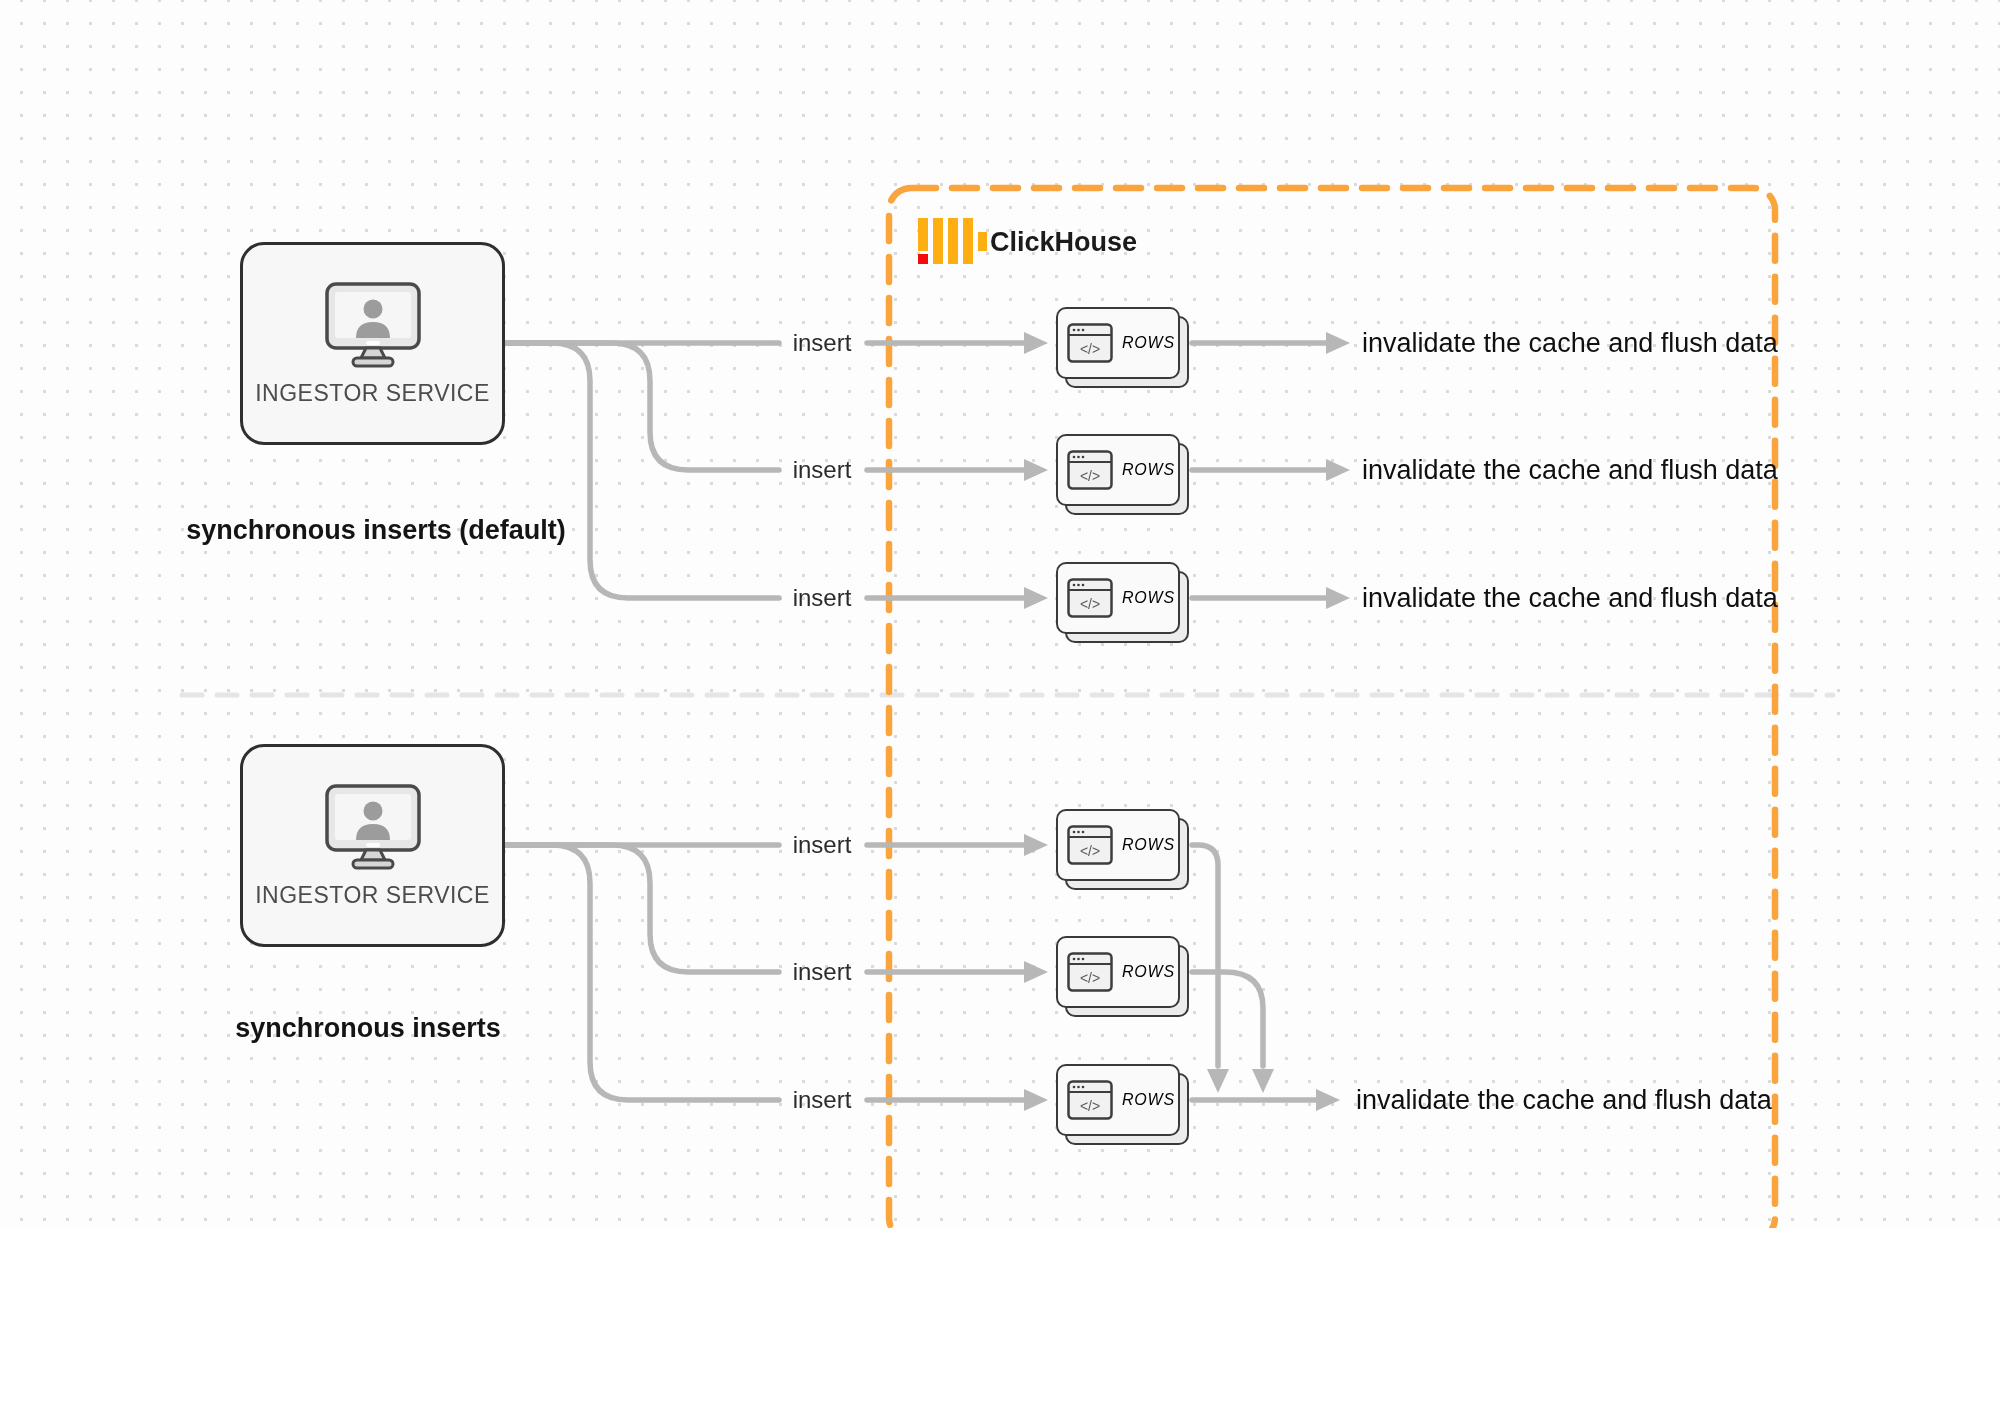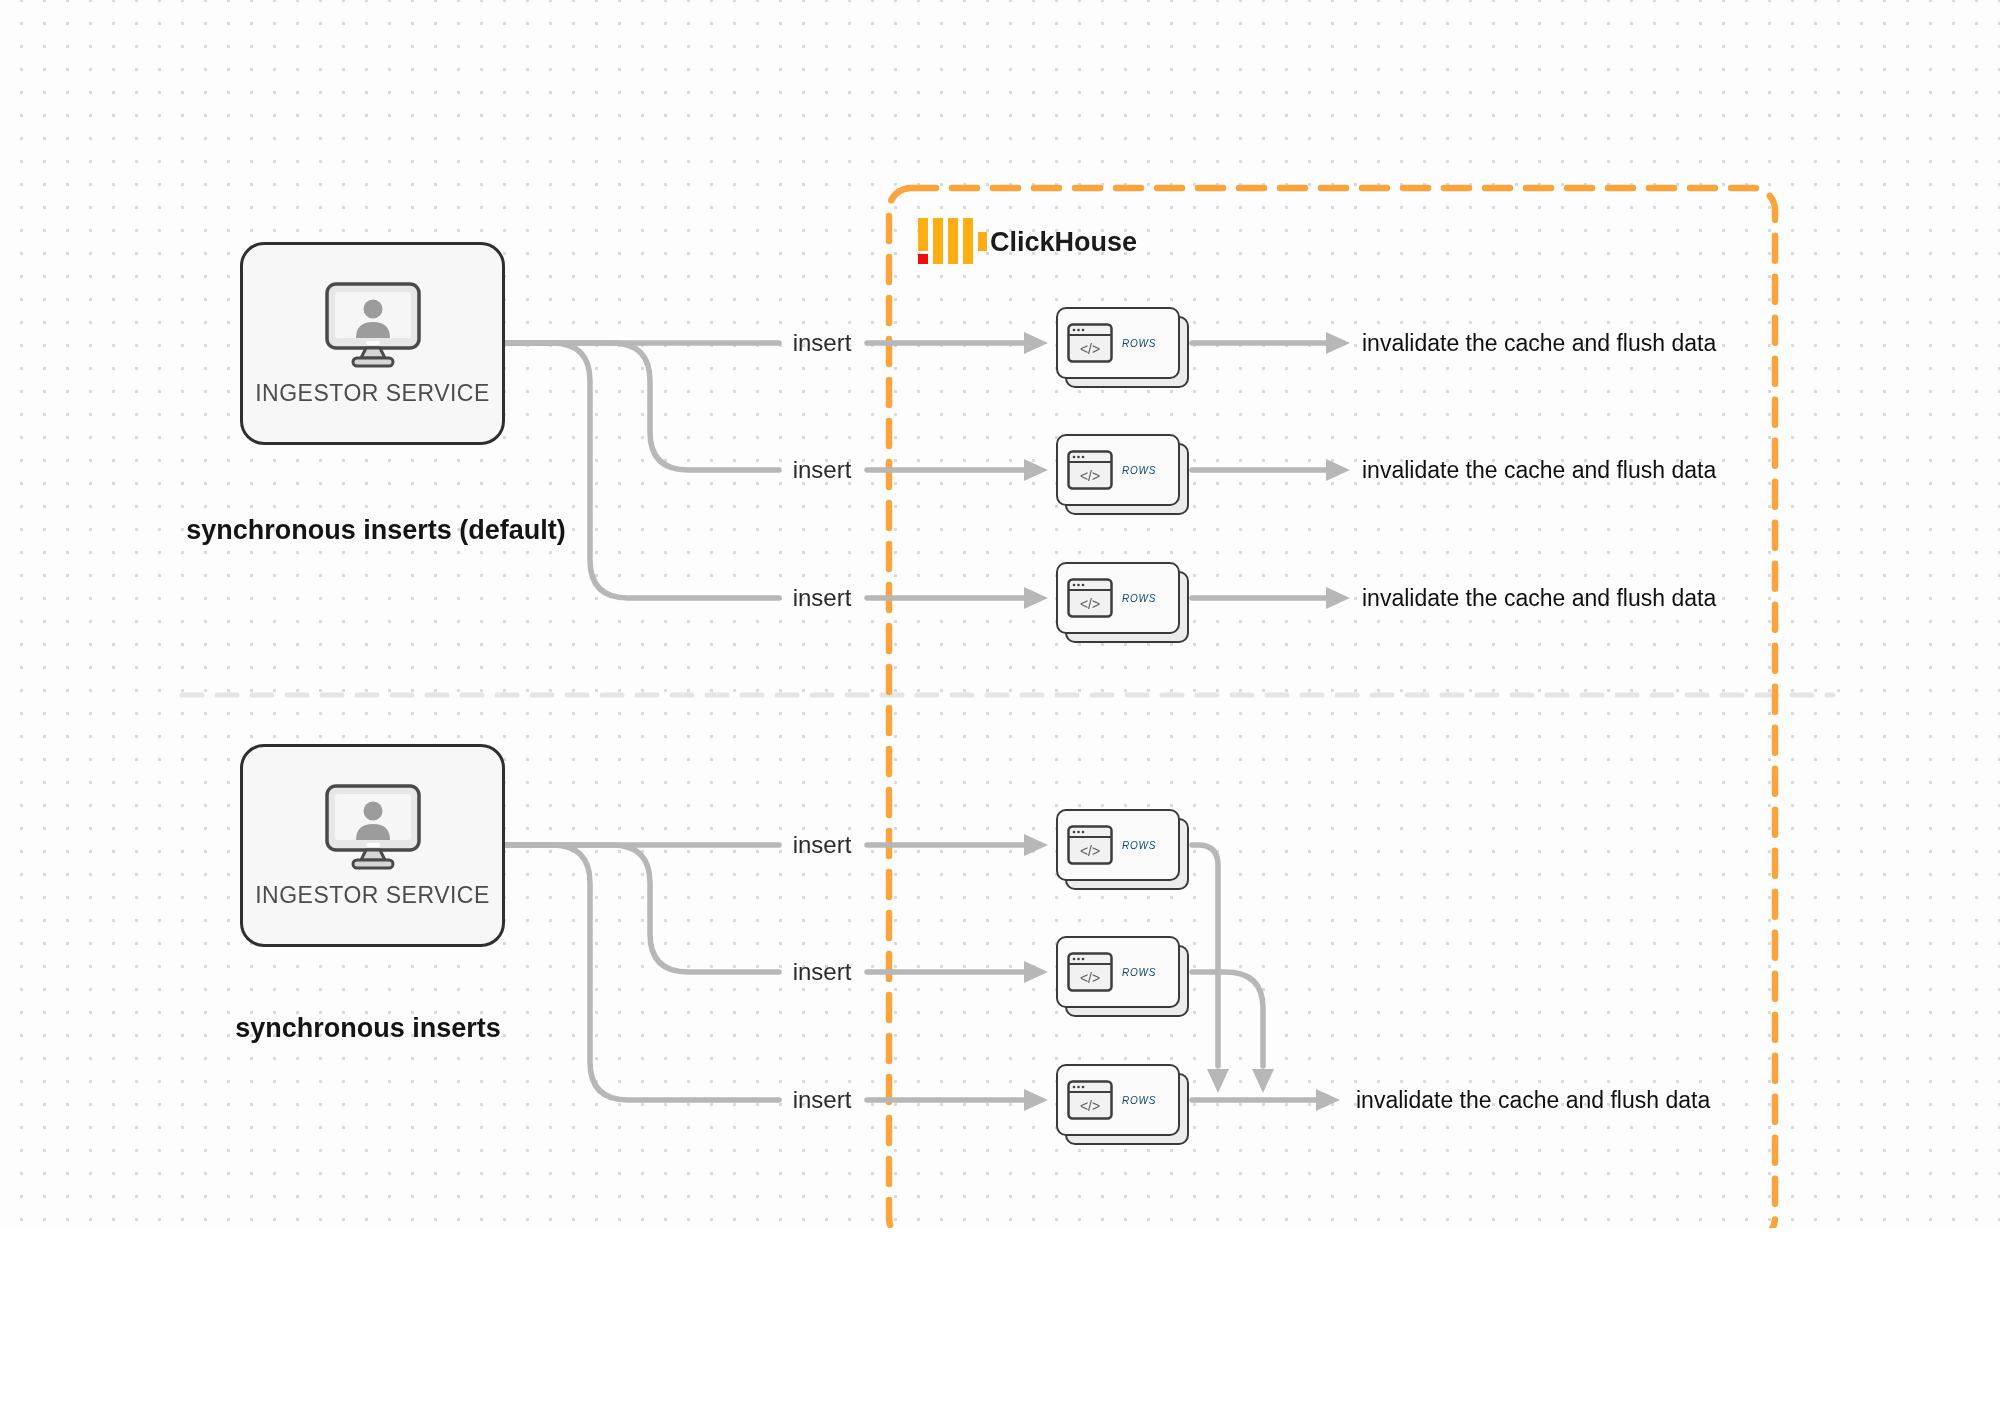--- a/index.html
+++ b/index.html
@@ -30,34 +30,34 @@
   .caption{
     position:absolute;z-index:2;transform:translate(-50%,-50%);
     font-size:27px;font-weight:700;color:#141414;white-space:nowrap;
   }
   .insert-label{
     position:absolute;z-index:2;transform:translate(-50%,-50%);
     font-size:24px;color:#2b2b2b;white-space:nowrap;
   }
   .result-label{
     position:absolute;z-index:2;transform:translateY(-50%);
-    font-size:23px;color:#101010;white-space:nowrap;
+    font-size:27px;color:#101010;white-space:nowrap;
   }
   .card{position:absolute;z-index:2;width:124px;height:72px;}
   .card-back{
     position:absolute;left:9px;top:9px;width:124px;height:72px;
     background:#ececec;border:2.5px solid #3a3a3a;border-radius:10px;box-sizing:border-box;
   }
   .card-front{
     position:absolute;left:0;top:0;width:124px;height:72px;
     background:#fafafa;border:2.5px solid #3a3a3a;border-radius:10px;box-sizing:border-box;
     display:flex;align-items:center;padding-left:9px;gap:9px;
   }
   .rows-label{
-    font-size:10px;font-style:italic;font-weight:500;letter-spacing:0.8px;color:#0c4a6e;
+    font-size:16px;font-style:italic;font-weight:500;letter-spacing:0.8px;color:#000000;
   }
   .ch-logo{position:absolute;z-index:2;left:918px;top:218px;}
   .ch-label{
     position:absolute;z-index:2;left:990px;top:242px;transform:translateY(-50%);
     font-size:27px;font-weight:600;color:#1b1b1b;white-space:nowrap;
   }
 </style>
 </head>
 <body>
 

